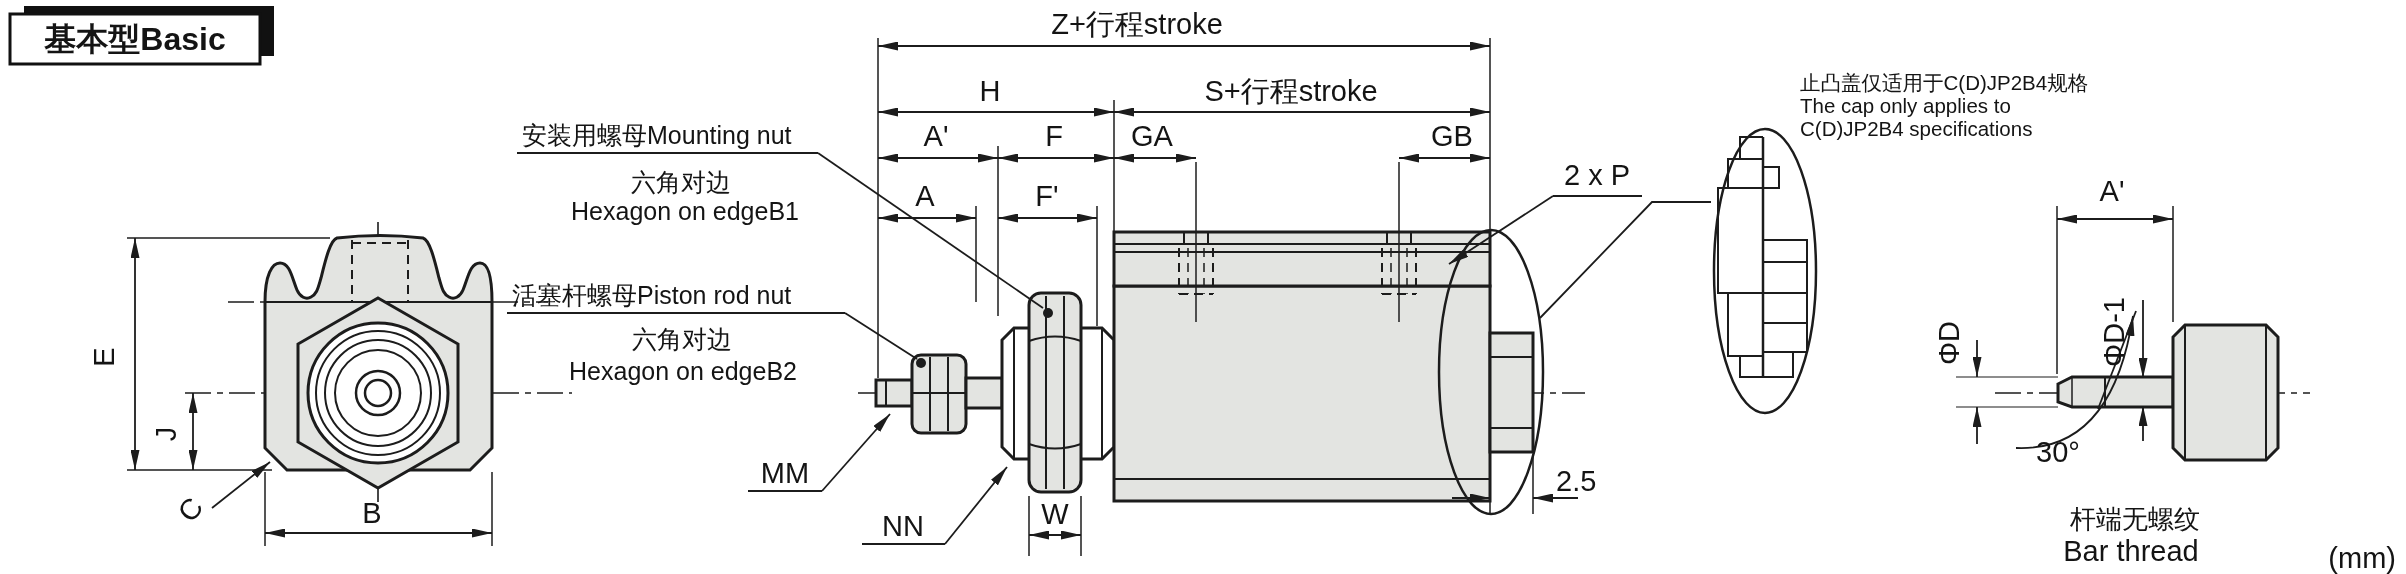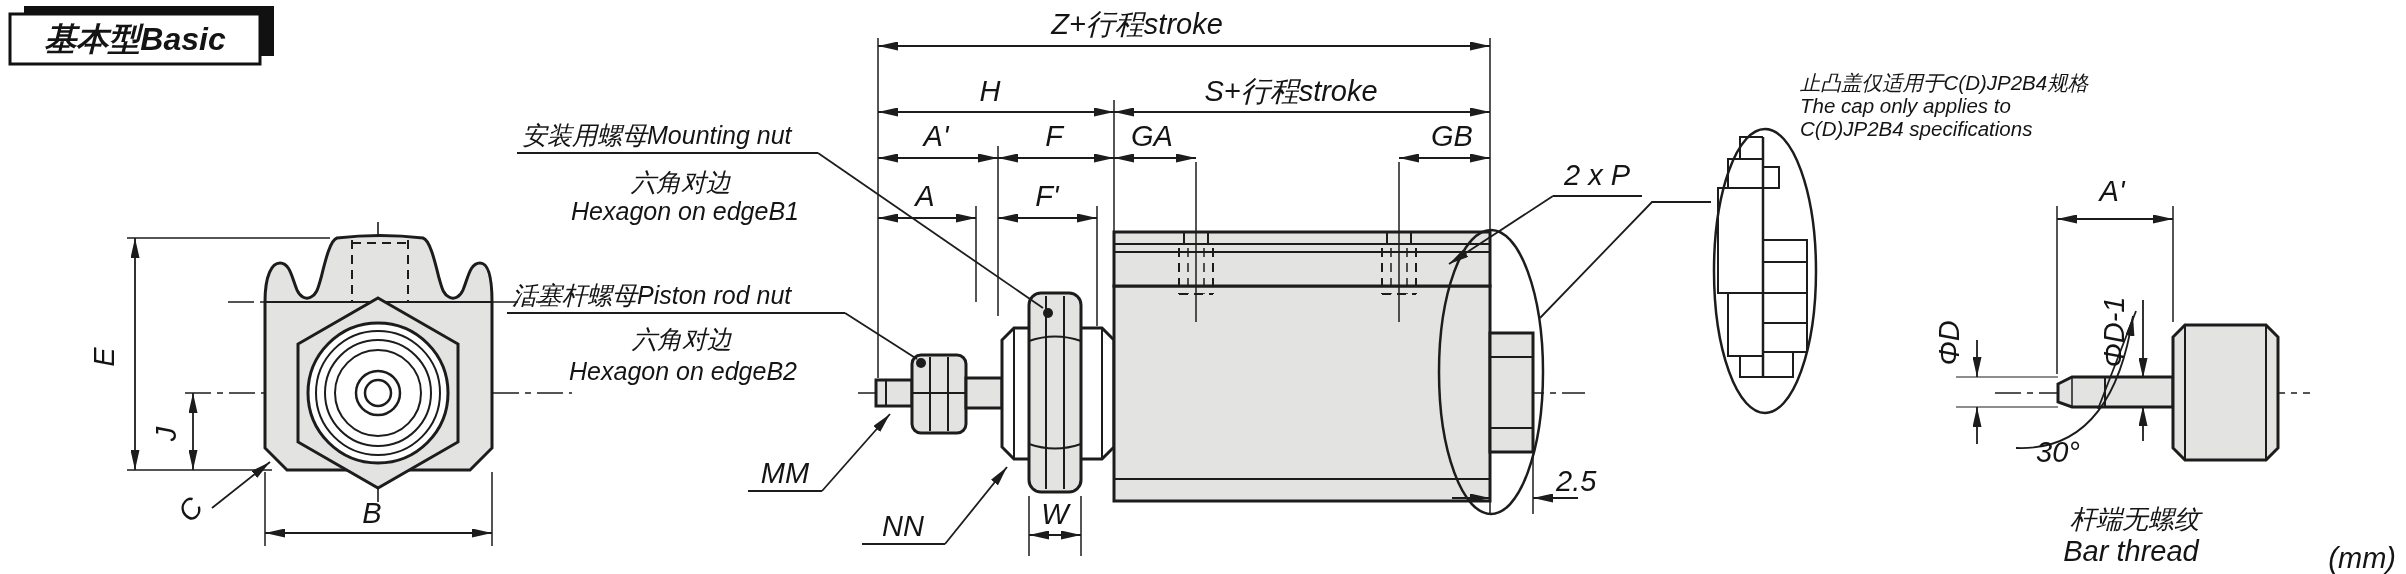--- a/index.html
+++ b/index.html
@@ -1,16 +1,16 @@
 <!DOCTYPE html>
 <html><head>
 <meta charset="utf-8">
 <style>
   html,body{margin:0;padding:0;background:#ffffff;}
-  .stage{position:relative;width:2406px;height:574px;background:#fff;overflow:hidden;font-style:italic;}
+  .stage{position:relative;width:2406px;height:574px;background:#fff;overflow:hidden;}
   svg{display:block;}
   text{fill:#141414;font-family:"Liberation Sans","DejaVu Sans",sans-serif;}
   .t29{font-size:29px;}
   .t26{font-size:26px;}
   .t25{font-size:25px;}
   .t21{font-size:20.5px;}
   .title-t{font-size:32px;font-weight:700;}
   .part{fill:#e3e4e1;stroke:#1c1c1c;stroke-width:3;stroke-linejoin:miter;}
   .partw{fill:#ffffff;stroke:#1c1c1c;stroke-width:3;}
   .edge{stroke:#1c1c1c;stroke-width:2;fill:none;}

